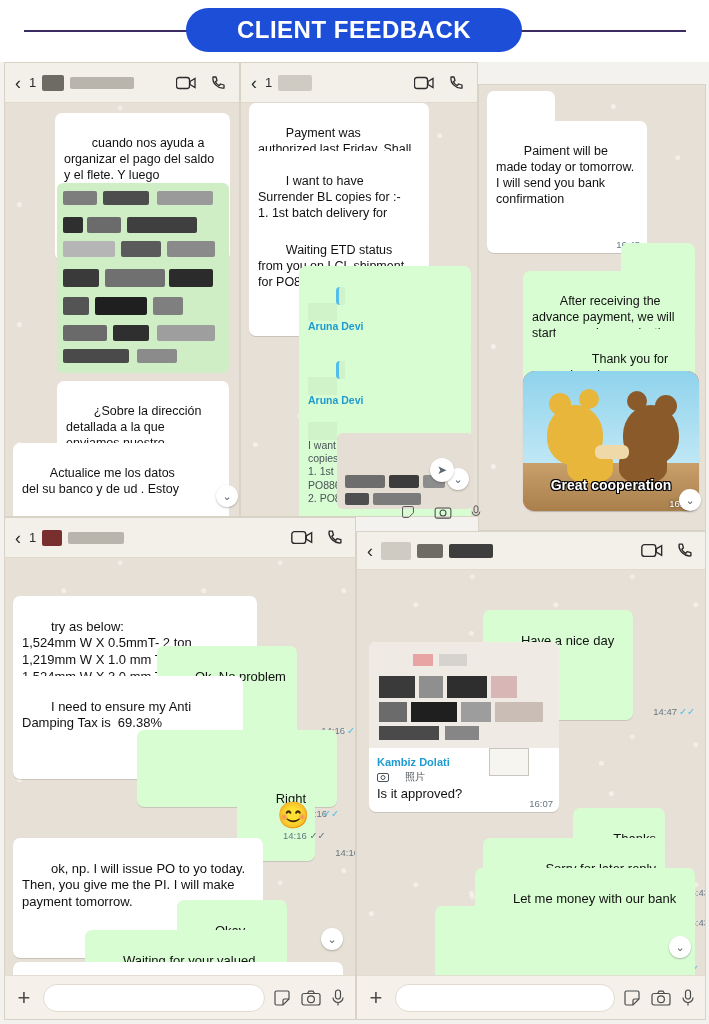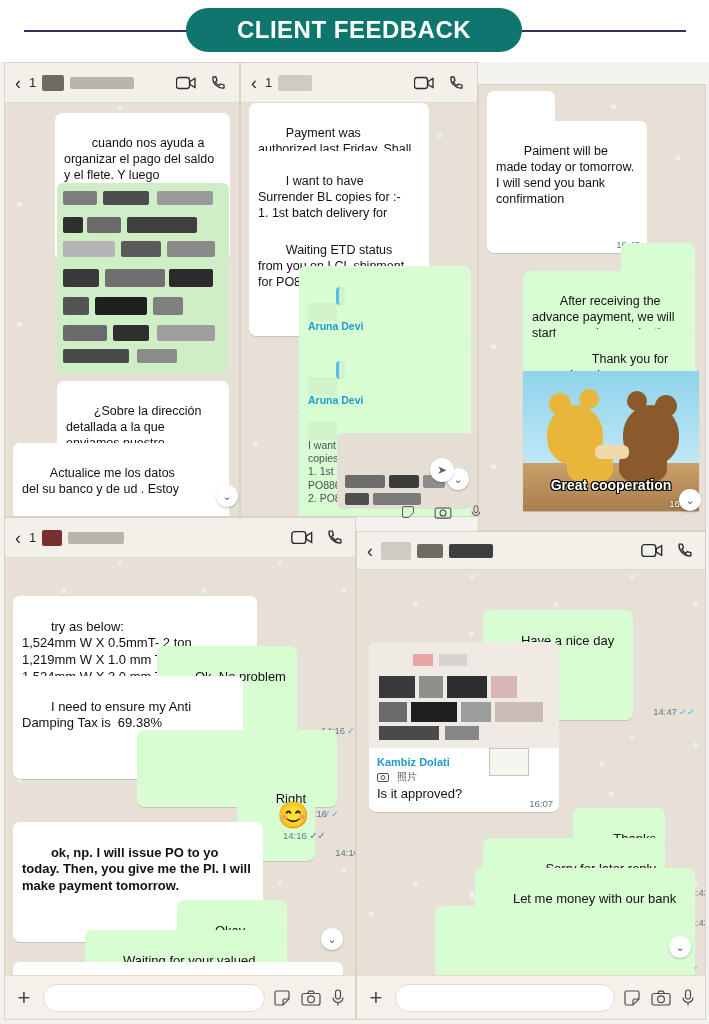--- a/index.html
+++ b/index.html
@@ -21,21 +21,21 @@
   .banner-wrap {
     position: absolute;
     left: 0; top: 0;
     width: 709px; height: 62px;
     background: #ffffff;
   }
   .banner {
     position: absolute;
     left: 186px; top: 8px;
     width: 336px; height: 44px;
-    background: #0f766e;
+    background: #1d4ed8;
     border-radius: 22px;
     display: flex; align-items: center; justify-content: center;
   }
   .banner-text {
     color: #ffffff;
     font-size: 24px;
     font-weight: bold;
     letter-spacing: 0.5px;
     font-family: "Liberation Sans", sans-serif;
   }
@@ -200,21 +200,21 @@
     border-radius: 14px;
     background: #ffffff;
     border: 1px solid #e2dbcf;
   }
   .bar-icons { display: flex; align-items: center; gap: 10px; padding-right: 2px; }
   .bar-icons svg { display: block; color: #4b4b4b; }
 
   
   .meme {
     position: absolute;
-    border-radius: 1px;
+    border-radius: 12px;
     overflow: hidden;
     background: #ef4444;
     box-shadow: 0 1px 1px rgba(0,0,0,0.2);
   }
   .meme .sky { position:absolute; left:0; right:0; top:0; height:66%; background:linear-gradient(#8fd3ec,#bfe7f5); }
   .meme .ground { position:absolute; left:0; right:0; bottom:0; height:34%; background:linear-gradient(#c9a06a,#a97f4c); }
   .meme .caption {
     position: absolute;
     left: 0; right: 0; bottom: 18px;
     text-align: center;
@@ -509,21 +509,21 @@
       </div>
 
       <div style="position:absolute; left:272px; top:282px;" class="emoji">
         <span>😊</span>
       </div>
       <div style="position:absolute; left:278px; top:312px; font-size:9.5px; color:#667781;">
         <span>14:16</span>
         <span class="ticks">✓✓</span>
       </div>
 
-      <div class="bub in" style="left:8px; top:304px; width:250px; font-size:13px;font-weight:bold;">
+      <div class="bub in" style="left:8px; top:320px; width:250px; font-size:13px;">
         <span>ok, np. I will issue PO to yo today. Then, you give me the PI. I will make payment tomorrow.</span>
         <span class="time">14:17</span>
       </div>
 
       <div class="bub out" style="left:172px; top:382px; width:110px; padding-bottom:4px; font-size:13px;">
         <span>Okay thanks</span>
         <span class="time" style="right:-44px; bottom:2px;">14:17</span>
         <span class="ticks" style="position:absolute; right:-62px; bottom:2px;">✓✓</span>
       </div>
 
@@ -610,21 +610,21 @@
           <div class="px" style="position:absolute; left:10px; top:60px; width:28px; height:20px; background:#6b6b6b;"></div>
           <div class="px" style="position:absolute; left:42px; top:60px; width:46px; height:20px; background:#1f1f1f;"></div>
           <div class="px" style="position:absolute; left:92px; top:60px; width:30px; height:20px; background:#9d9d9d;"></div>
           <div class="px" style="position:absolute; left:126px; top:60px; width:48px; height:20px; background:#c9bdb6;"></div>
           <div class="px" style="position:absolute; left:10px; top:84px; width:60px; height:14px; background:#4a4a4a;"></div>
           <div class="px" style="position:absolute; left:76px; top:84px; width:34px; height:14px; background:#868686;"></div>
         </div>
         <div style="position:absolute; left:8px; top:110px;">
           <span class="thumb-card-label">Kambiz Dolati</span>
         </div>
-        <div style="position:absolute; left:8px; top:126px; display:flex; align-items:center; gap:8px;">
+        <div style="position:absolute; left:8px; top:126px; display:flex; align-items:center; gap:16px;">
           <span>
             <svg width="12" height="10" viewBox="0 0 12 10">
                 <rect x="0.5" y="1.5" width="11" height="8" rx="1.5" fill="none" stroke="#4a5157" stroke-width="1"></rect>
                 <circle cx="6" cy="5.5" r="2" fill="none" stroke="#4a5157" stroke-width="1"></circle>
               </svg>
           </span>
           <span class="thumb-sub">照片</span>
         </div>
         <div style="position:absolute; left:8px; top:144px; font-size:13px; color:#111;">
           <span>Is it approved?</span>

